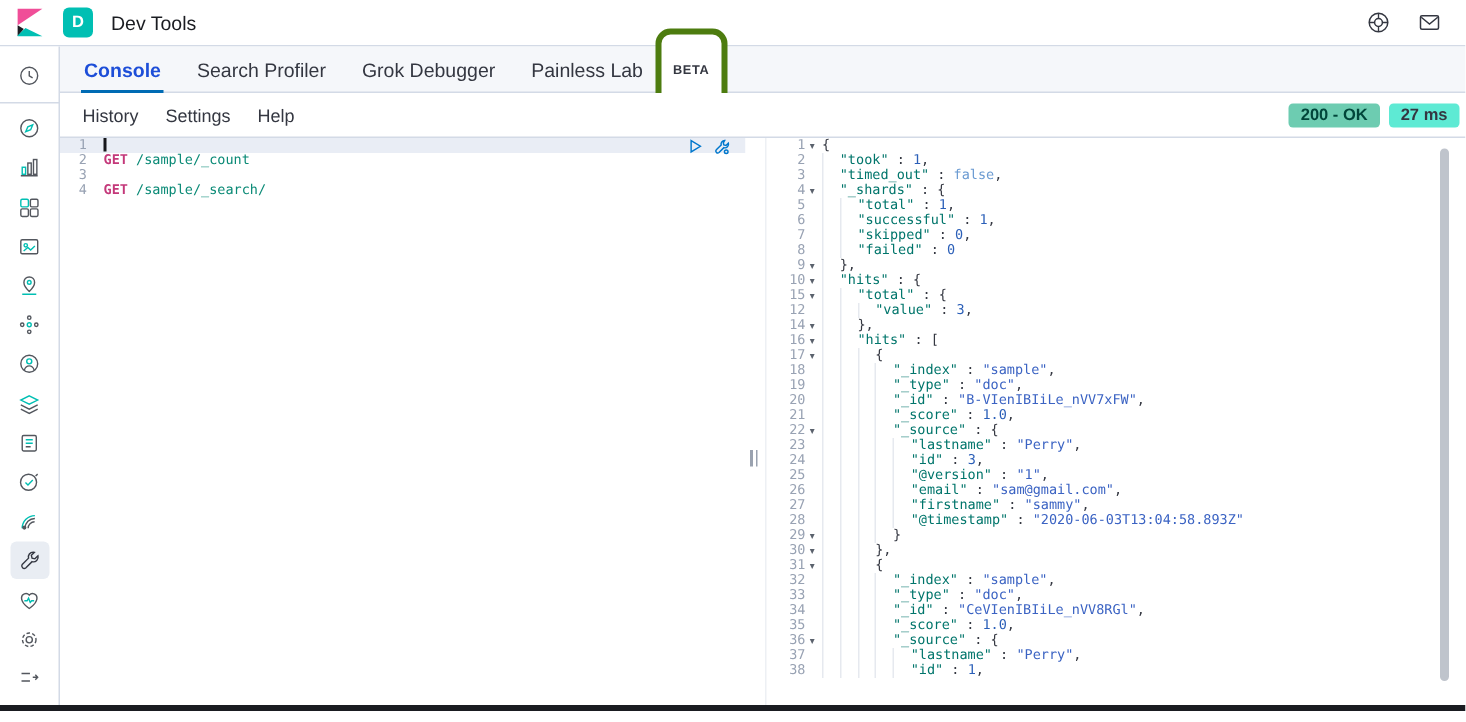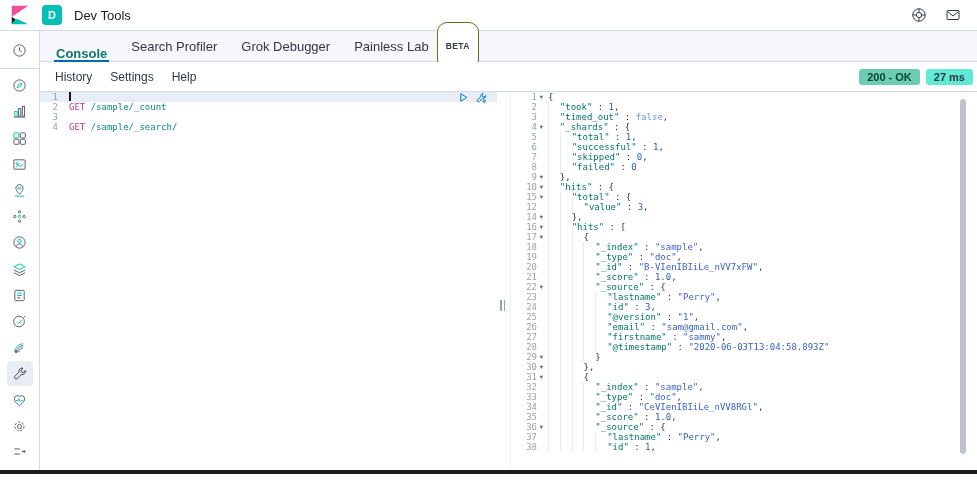--- a/index.html
+++ b/index.html
@@ -22,23 +22,23 @@
   .rail-ic svg{width:15px;height:15px;}
   .rail-ic.active{background:#E9EDF3;}
   .rail-div{width:40px;height:1px;background:#D3DAE6;margin:5px 0 4px 0;}
   .rail-top{margin-top:7px;}
   .rail-gap{margin-top:1px;}
   .rail-bottom{margin-top:auto;margin-bottom:6px;}
   
   .tabs{position:absolute;left:40px;top:31px;right:0;height:31px;background:#F5F7FA;
         border-bottom:1px solid #D3DAE6;display:flex;align-items:stretch;box-sizing:border-box;padding-left:4px;}
   .tab{display:flex;align-items:center;gap:8px;padding:0 12px;font-size:13px;color:#343741;cursor:pointer;position:relative;}
-  .tab.active{color:#0f766e;font-weight:bold;align-items:flex-end;}
+  .tab.active{color:#1d4ed8;font-weight:bold;}
   .tab.active:after{content:"";position:absolute;left:10px;right:10px;bottom:-1px;height:2px;background:#006BB4;}
-  .beta{border:1px solid #4d7c0f;border-radius:10px;background:#fff;color:#343741;
+  .beta{border:4px solid #4d7c0f;border-radius:10px;background:#fff;color:#343741;
         font-size:8.5px;font-weight:bold;letter-spacing:.05em;padding:18px 8px;}
   
   .ctb{position:absolute;left:40px;top:62px;right:0;height:30px;background:#fff;
        border-bottom:1px solid #D3DAE6;display:flex;align-items:center;box-sizing:border-box;padding:0 4px 0 6px;}
   .ctb .mi{font-size:12px;color:#343741;padding:0 9px;cursor:pointer;}
   .badges{margin-left:auto;display:flex;gap:6px;align-items:center;}
   .badge{font-size:11px;font-weight:600;border-radius:3px;padding:2px 8px;}
   .badge.ok{background:#6DCCB1;color:#01463A;}
   .badge.ms{background:#5eead4;color:#343741;}
   
@@ -49,21 +49,21 @@
   .divider .grip{position:absolute;left:3px;top:208px;display:flex;gap:2px;}
   .divider .grip i{display:block;width:1.5px;height:11px;background:#9AA2AF;}
   .pane.resp{flex:1;border-left:1px solid #EDF0F4;}
   .row{display:flex;height:10px;line-height:10px;font-family:"DejaVu Sans Mono",monospace;font-size:9px;white-space:pre;}
   .row .ln{width:18px;text-align:right;color:#98A2B3;flex:none;}
   .resp .row .ln{width:26px;}
   .row .fold{width:9px;flex:none;color:#5A616C;font-family:"DejaVu Sans",sans-serif;font-size:6.5px;text-align:center;line-height:11px;}
   .row .code{flex:1;padding-left:2px;}
   .req .row.active{background:#E9EDF5;}
   .caret{display:inline-block;width:1.5px;height:9px;background:#16171B;vertical-align:-1px;}
-  .tm{color:#C4387A;} .tu{color:#0A8A76;}
+  .tm{color:#C4387A;font-weight:bold;} .tu{color:#0A8A76;}
   .tk{color:#00756B;} .ts{color:#3B63C3;} .tn{color:#2B5FB8;} .tb{color:#6B9BD2;}
   .ig{display:inline-block;width:2ch;height:10px;border-left:1px solid #E6E9EF;vertical-align:top;}
   .req-actions{position:absolute;top:0;right:10px;display:flex;gap:6px;align-items:center;height:11px;}
   .req-actions svg{cursor:pointer;}
   .vscroll{position:absolute;right:11px;top:7px;width:6px;height:355px;background:#BFC4CC;border-radius:3px;cursor:pointer;}
   
   .botbar{position:absolute;left:0;bottom:7px;height:4px;width:977px;background:#1A1C21;}
 </style>
 </head>
 <body>

